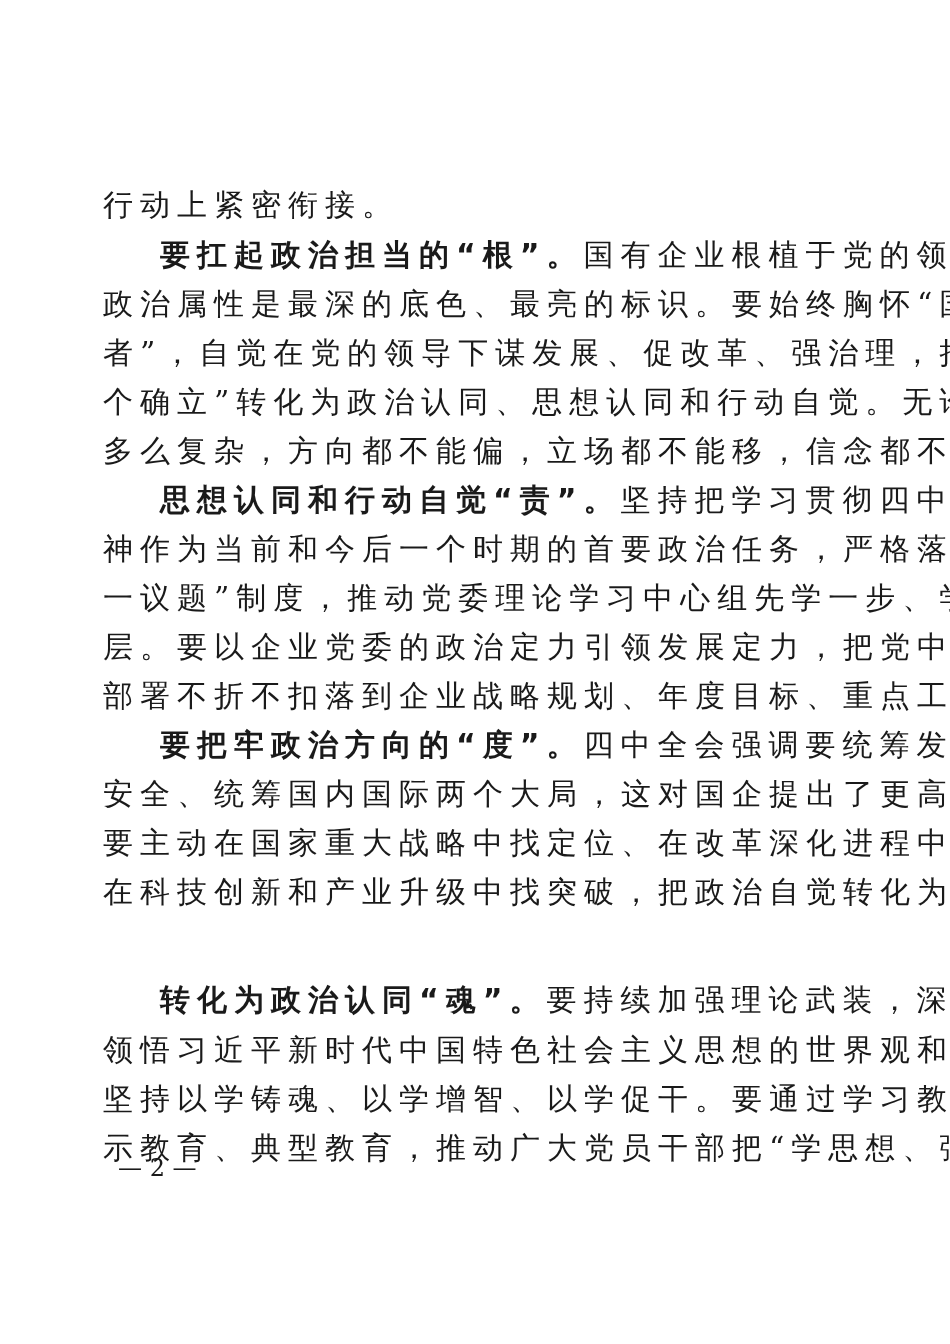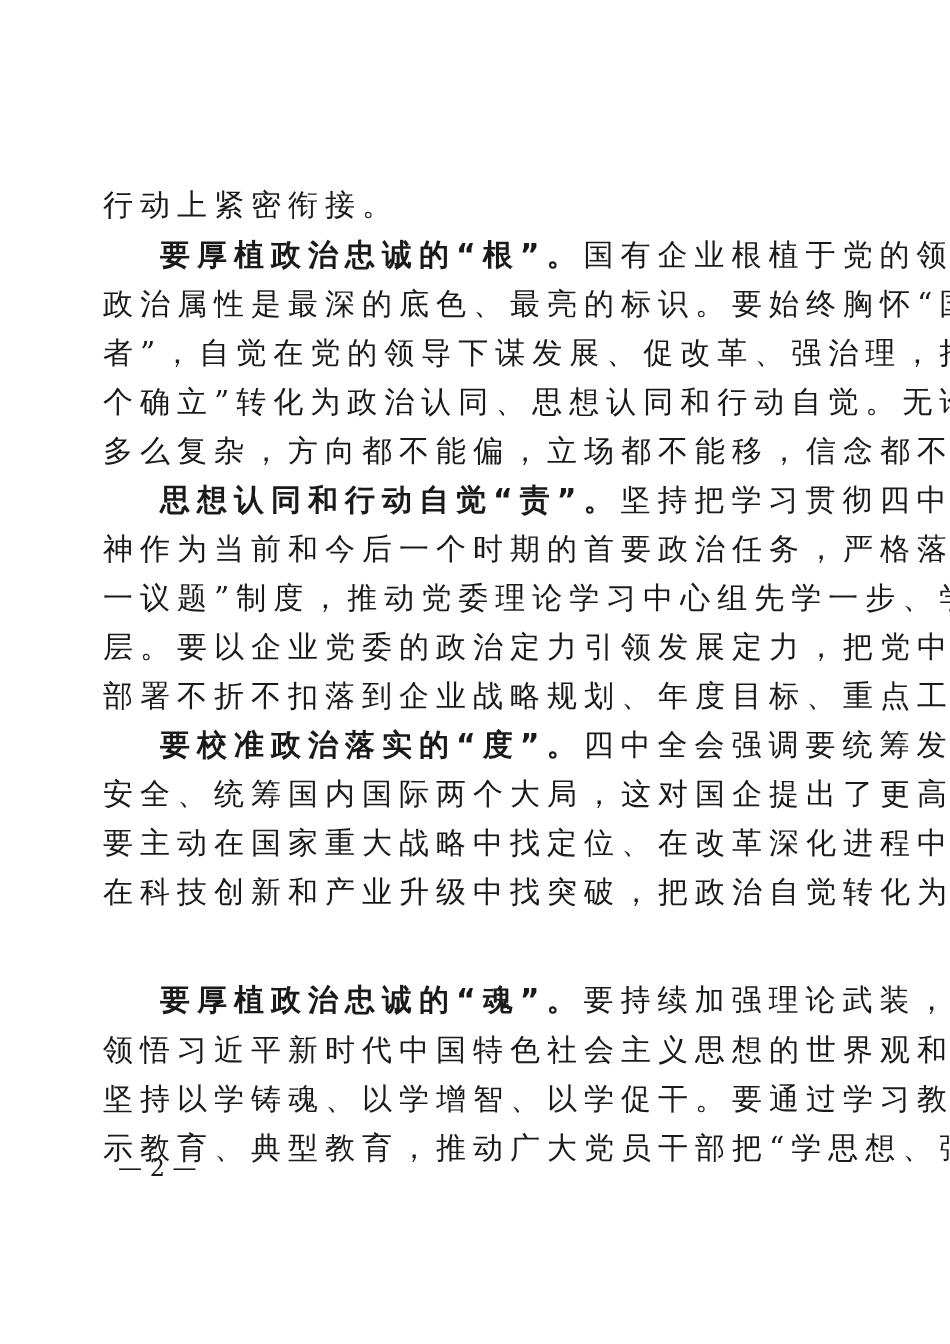--- a/index.html
+++ b/index.html
@@ -27,36 +27,36 @@
     color: #1a1a1a;
     white-space: nowrap;
   }
 </style>
 </head>
 <body>
 
 <div class="page">
   <div class="line" style="top:185px"><span>行动上紧密衔接。</span></div>
 
-  <div class="line indent" style="top:235px"><span class="bold">要厚植政治忠诚的“根”。</span><span>国有企业根植于党的领导，</span></div>
+  <div class="line indent" style="top:235px"><span class="bold">要扛起政治担当的“根”。</span><span>国有企业根植于党的领导，</span></div>
   <div class="line" style="top:284px"><span>政治属性是最深的底色、最亮的标识。要始终胸怀“国之大</span></div>
   <div class="line" style="top:333px"><span>者”，自觉在党的领导下谋发展、促改革、强治理，把“两</span></div>
   <div class="line" style="top:382px"><span>个确立”转化为政治认同、思想认同和行动自觉。无论形势</span></div>
   <div class="line" style="top:431px"><span>多么复杂，方向都不能偏，立场都不能移，信念都不能弱。</span></div>
 
   <div class="line indent" style="top:480px"><span class="bold">思想认同和行动自觉“责”。</span><span>坚持把学习贯彻四中全会精</span></div>
   <div class="line" style="top:529px"><span>神作为当前和今后一个时期的首要政治任务，严格落实“第</span></div>
   <div class="line" style="top:578px"><span>一议题”制度，推动党委理论学习中心组先学一步、学深一</span></div>
   <div class="line" style="top:627px"><span>层。要以企业党委的政治定力引领发展定力，把党中央决策</span></div>
   <div class="line" style="top:676px"><span>部署不折不扣落到企业战略规划、年度目标、重点工程之中。</span></div>
 
-  <div class="line indent" style="top:725px"><span class="bold">要校准政治落实的“度”。</span><span>四中全会强调要统筹发展和</span></div>
+  <div class="line indent" style="top:725px"><span class="bold">要把牢政治方向的“度”。</span><span>四中全会强调要统筹发展和</span></div>
   <div class="line" style="top:774px"><span>安全、统筹国内国际两个大局，这对国企提出了更高要求。</span></div>
   <div class="line" style="top:823px"><span>要主动在国家重大战略中找定位、在改革深化进程中找坐标、</span></div>
   <div class="line" style="top:872px"><span>在科技创新和产业升级中找突破，把政治自觉转化为履职担</span></div>
 
-  <div class="line indent" style="top:980px"><span class="bold">要厚植政治忠诚的“魂”。</span><span>要持续加强理论武装，深刻</span></div>
+  <div class="line indent" style="top:980px"><span class="bold">转化为政治认同“魂”。</span><span>要持续加强理论武装，深刻</span></div>
   <div class="line" style="top:1030px"><span>领悟习近平新时代中国特色社会主义思想的世界观和方法论，</span></div>
   <div class="line" style="top:1079px"><span>坚持以学铸魂、以学增智、以学促干。要通过学习教育、警</span></div>
   <div class="line" style="top:1128px"><span>示教育、典型教育，推动广大党员干部把“学思想、强党性、</span></div>
 
   <div class="footer">— 2 —</div>
 </div>
 
 </body></html>

